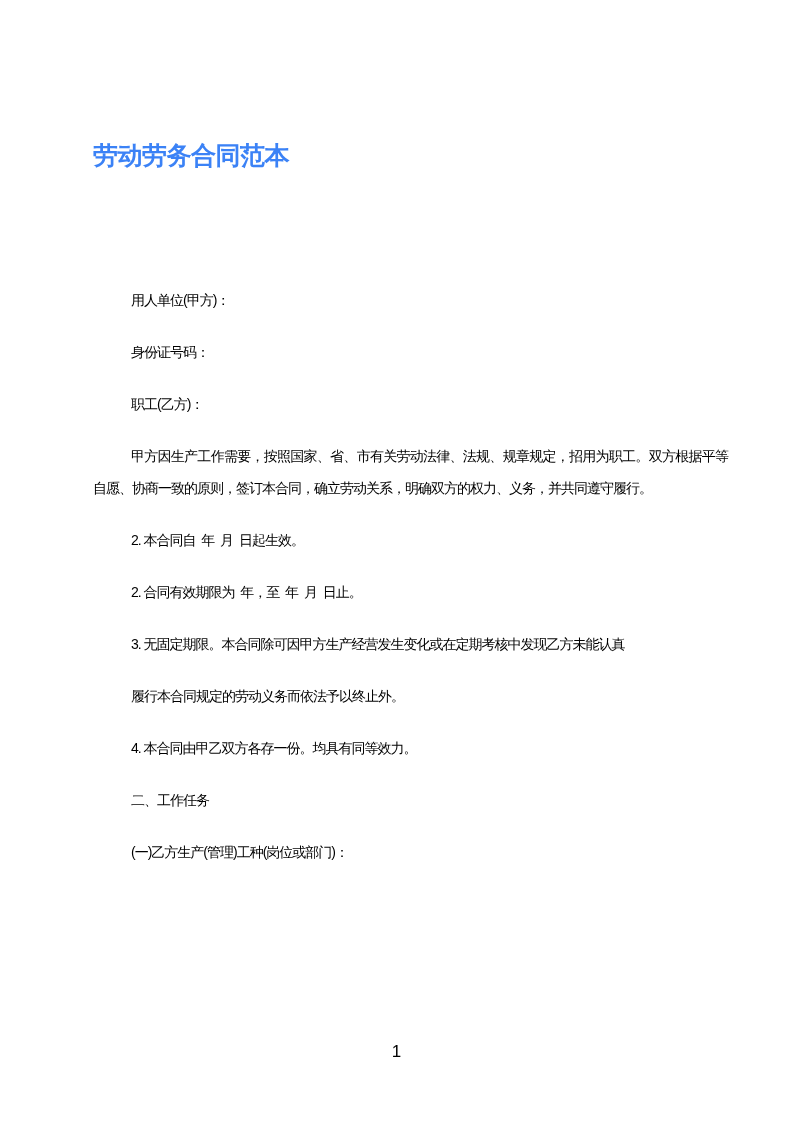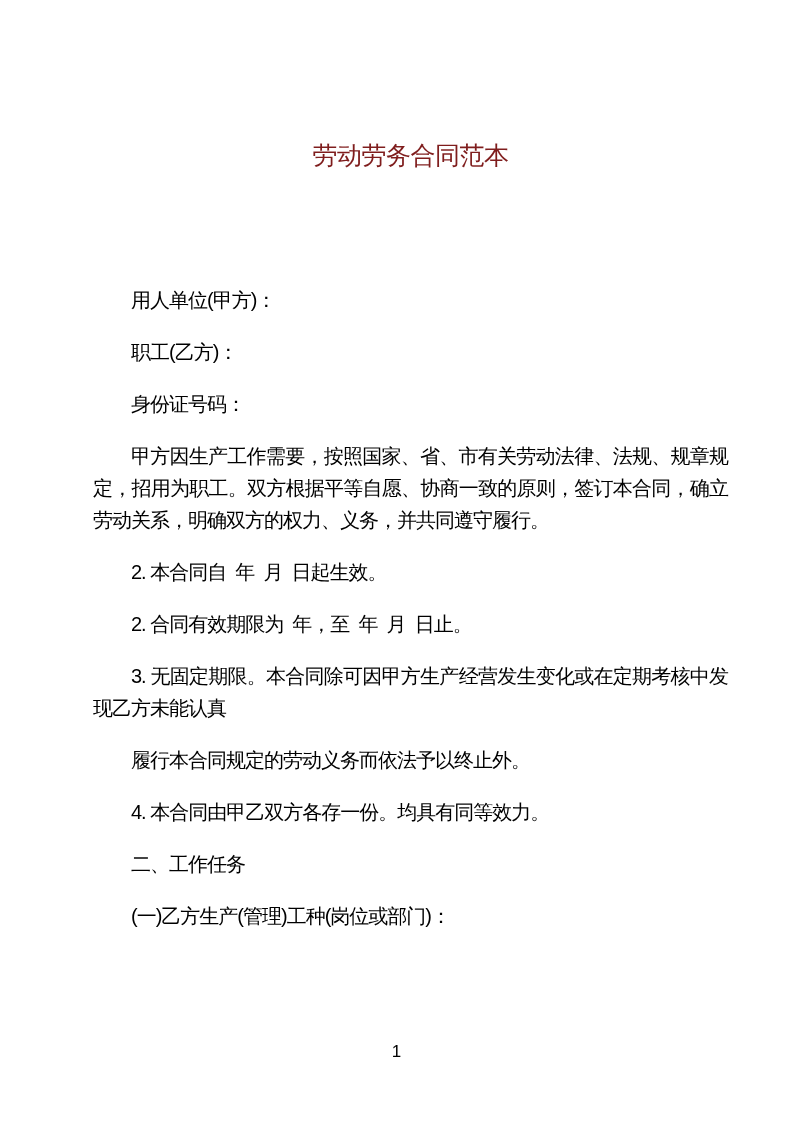--- a/index.html
+++ b/index.html
@@ -14,30 +14,29 @@
     margin: 0 auto;
     background: #ffffff;
     box-sizing: border-box;
     padding: 137px 65px 0 93px;
     color: #000000;
     font-family: "Liberation Sans", sans-serif;
     overflow: hidden;
   }
   .doc-title {
     margin: 0 0 111px 0;
-    text-align: center;
     font-size: 25px;
     line-height: 36px;
-    font-weight: 400;
+    font-weight: 700;
     letter-spacing: -0.5px;
-    color: #7f1d1d;
+    color: #3b82f6;
   }
   .para {
     margin: 0 0 20px 0;
-    font-size: 20px;
+    font-size: 14px;
     line-height: 32px;
     font-weight: 500;
     text-indent: 38px;
     text-align: justify;
     letter-spacing: -1px;
     white-space: pre-wrap;
     word-break: break-all;
     color: #000000;
   }
   .page-number {
@@ -53,22 +52,22 @@
   }
 </style>
 </head>
 <body>
 
 <div class="page">
 
   <h1 class="doc-title">劳动劳务合同范本</h1>
 
   <p class="para">用人单位(甲方)：</p>
+  <p class="para">身份证号码：</p>
   <p class="para">职工(乙方)：</p>
-  <p class="para">身份证号码：</p>
   <p class="para">甲方因生产工作需要，按照国家、省、市有关劳动法律、法规、规章规定，招用为职工。双方根据平等自愿、协商一致的原则，签订本合同，确立劳动关系，明确双方的权力、义务，并共同遵守履行。</p>
   <p class="para">2. 本合同自  年  月  日起生效。</p>
   <p class="para">2. 合同有效期限为  年，至  年  月  日止。</p>
   <p class="para">3. 无固定期限。本合同除可因甲方生产经营发生变化或在定期考核中发现乙方未能认真</p>
   <p class="para">履行本合同规定的劳动义务而依法予以终止外。</p>
   <p class="para">4. 本合同由甲乙双方各存一份。均具有同等效力。</p>
   <p class="para">二、工作任务</p>
   <p class="para">(一)乙方生产(管理)工种(岗位或部门)：</p>
 
   <div class="page-number">1</div>

